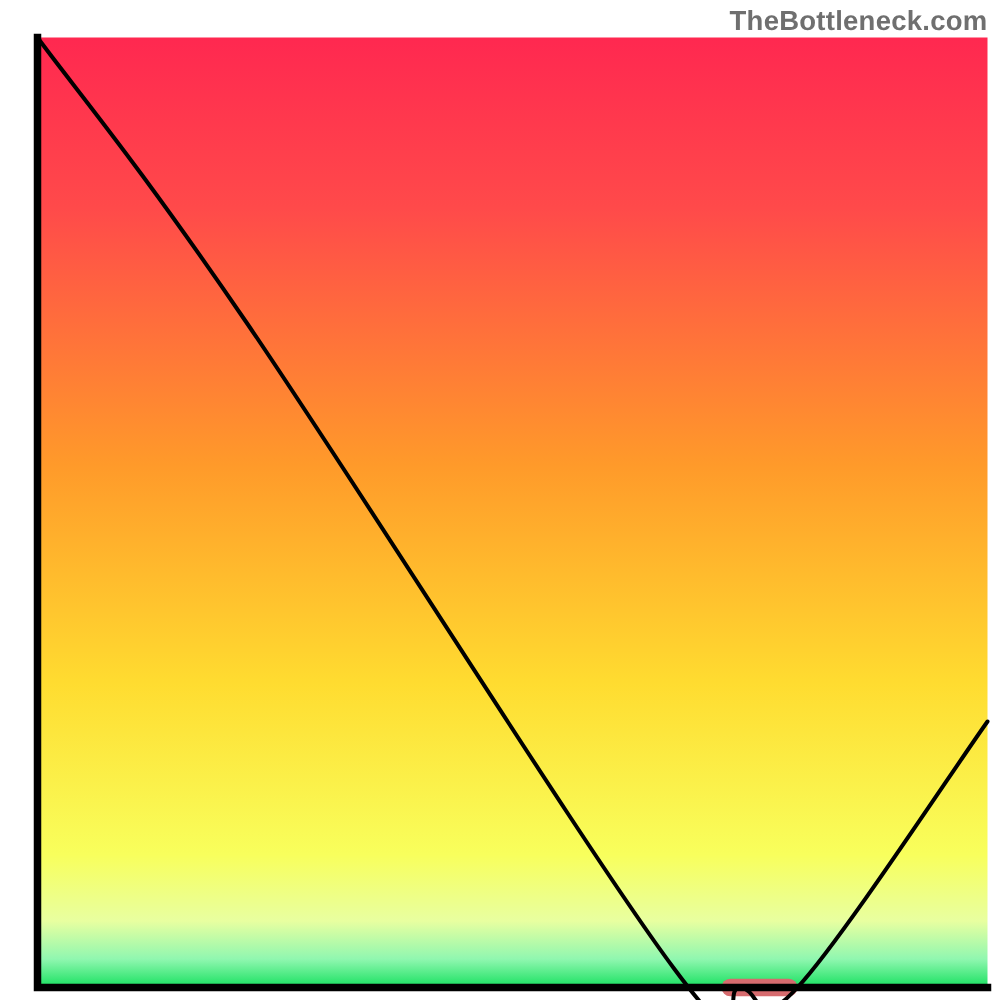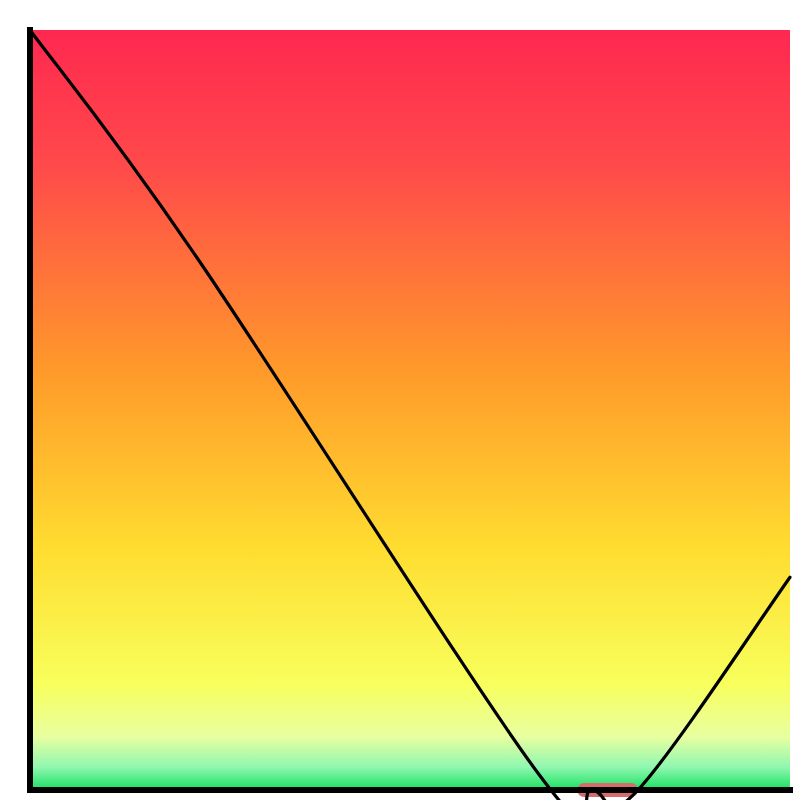--- a/index.html
+++ b/index.html
@@ -27,20 +27,21 @@
   }
   svg {
     position: absolute;
     inset: 0;
   }
 </style>
 </head>
 <body>
 
 <div class="canvas">
+  <div class="watermark">TheBottleneck.com</div>
   <svg id="chart-svg" viewBox="0 0 800 800">
     <defs>
       <linearGradient id="bg-grad" x1="0" y1="0" x2="0" y2="1">
           <stop offset="0.0%" stop-color="#ff2850"></stop>
           <stop offset="18.0%" stop-color="#ff4a4a"></stop>
           <stop offset="45.0%" stop-color="#ff9a2a"></stop>
           <stop offset="68.0%" stop-color="#ffdc30"></stop>
           <stop offset="86.0%" stop-color="#f8ff5c"></stop>
           <stop offset="93.0%" stop-color="#e8ffa0"></stop>
           <stop offset="97.0%" stop-color="#90f7b0"></stop>

